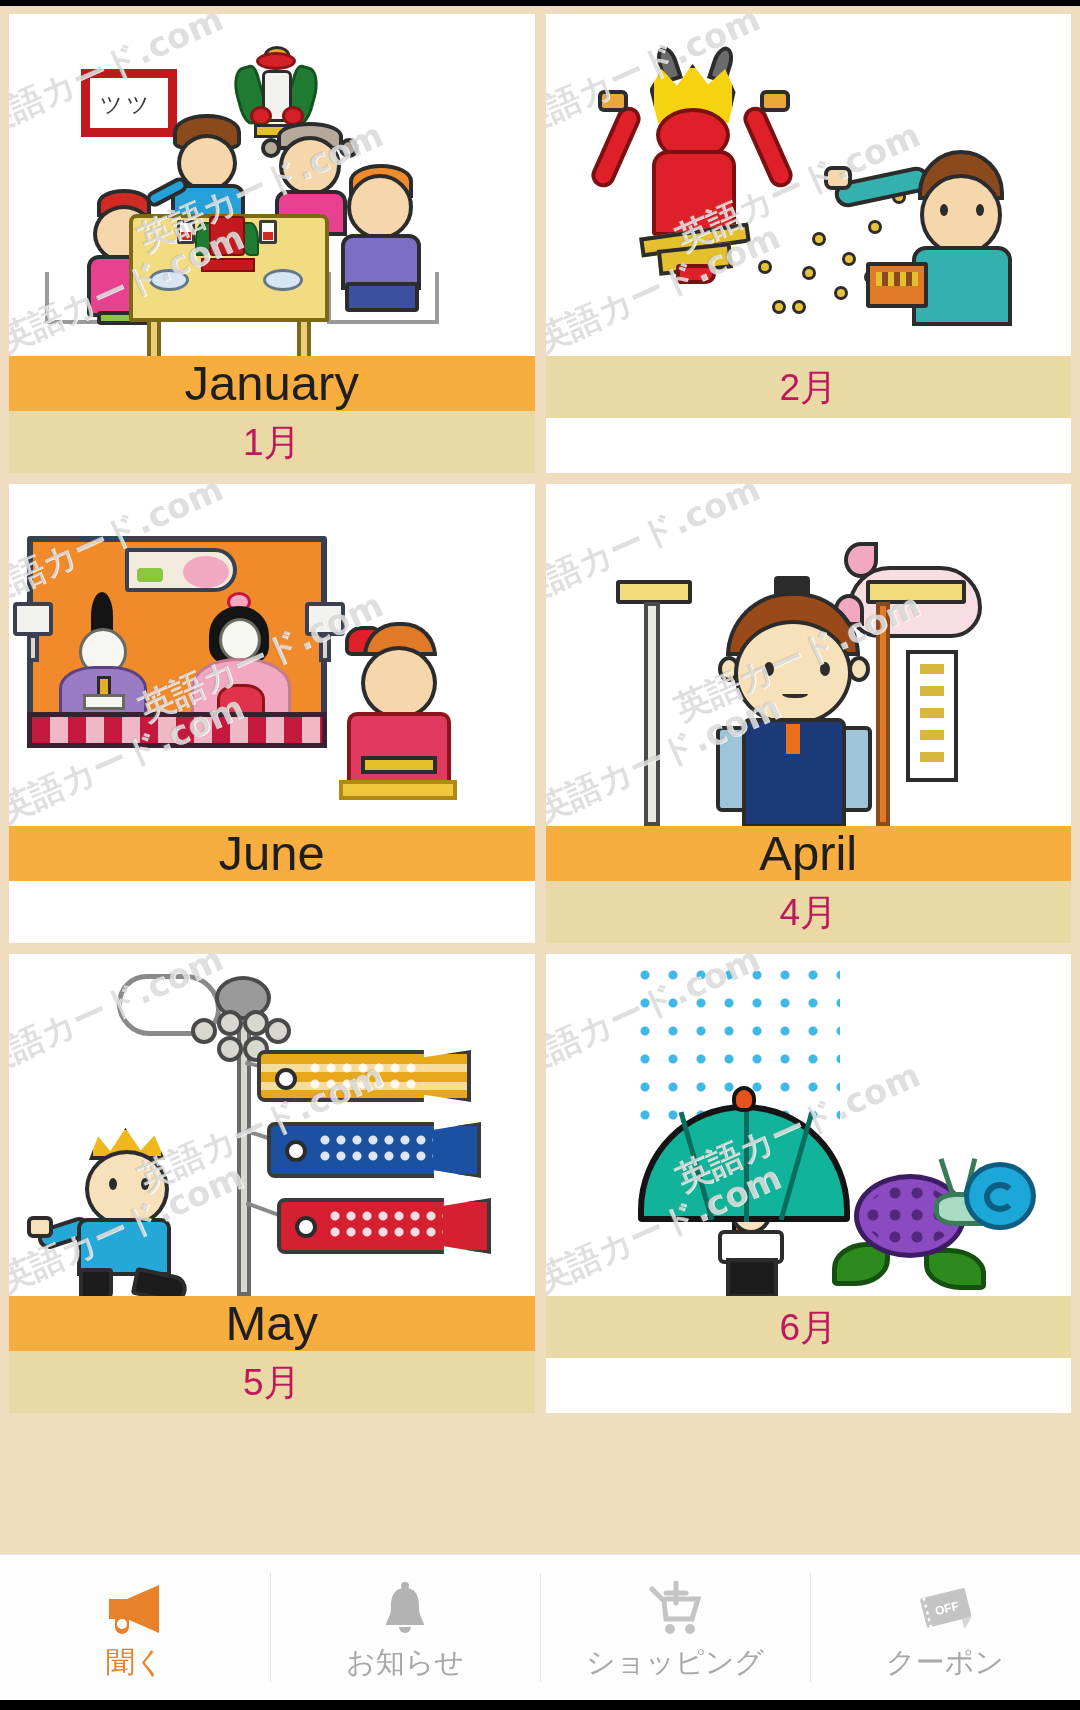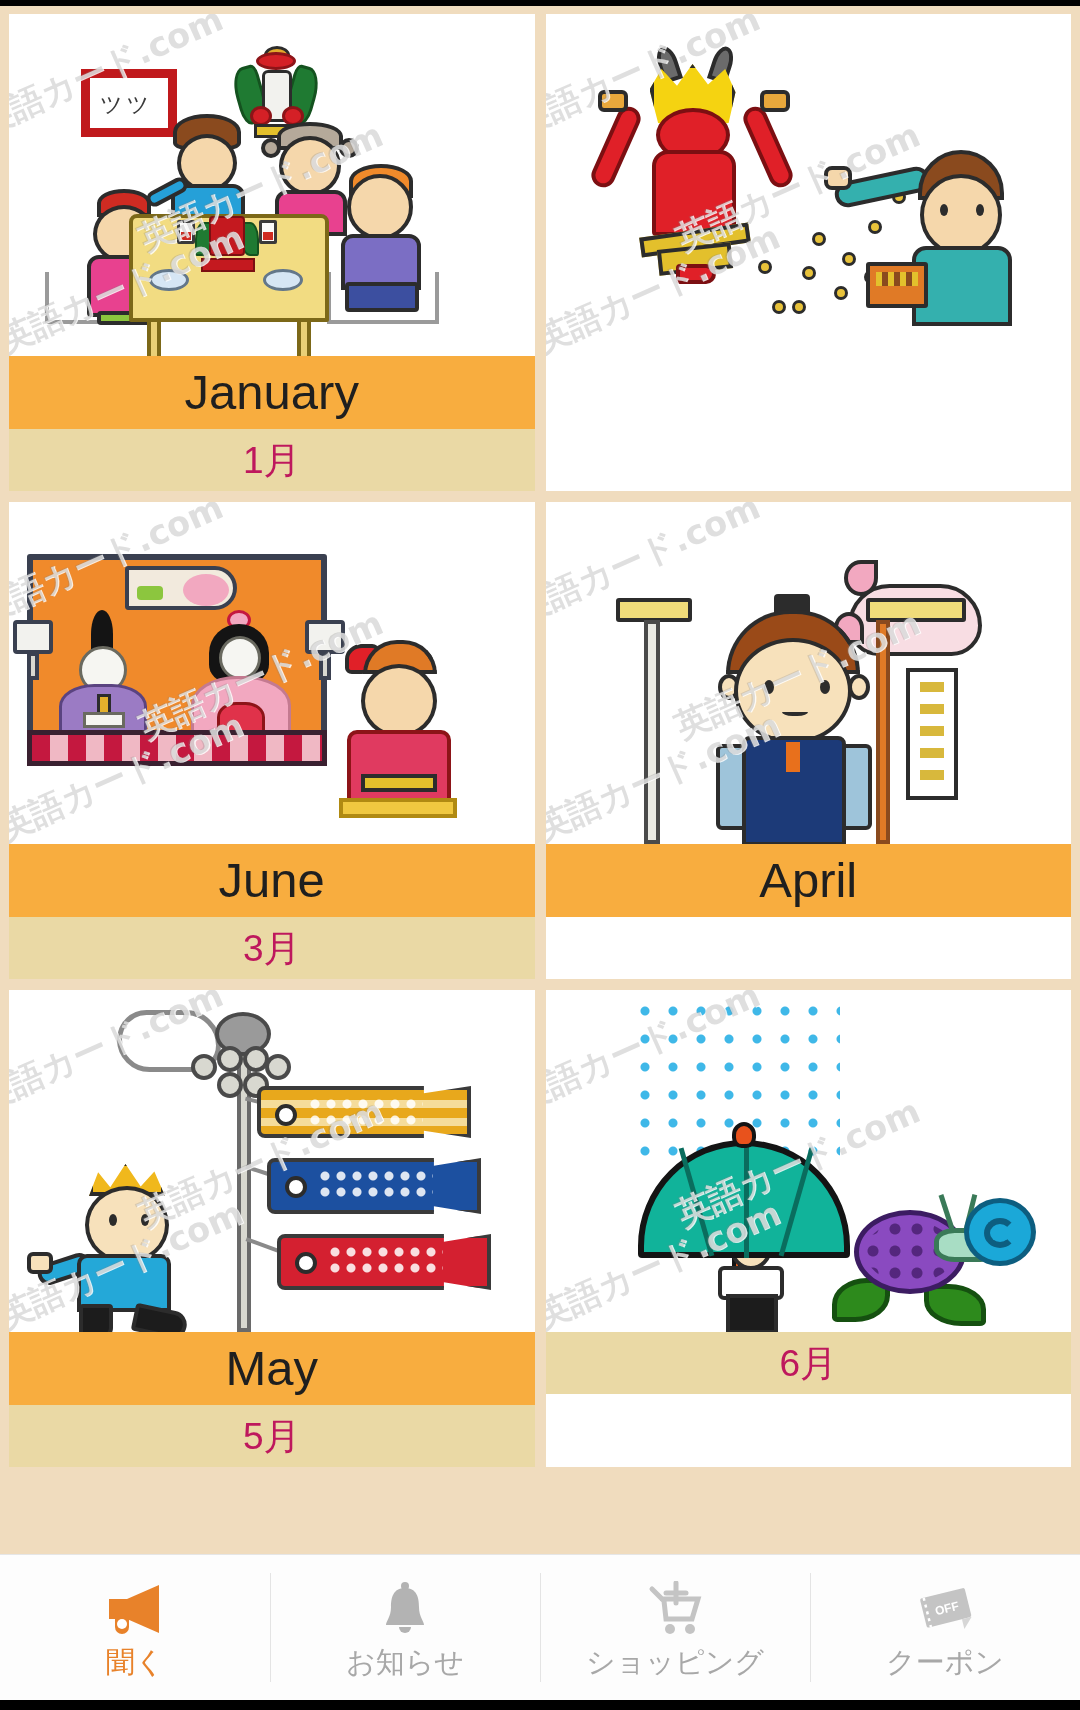--- a/index.html
+++ b/index.html
@@ -98,21 +98,21 @@
     white-space: nowrap;
     transform: rotate(-24deg);
     text-shadow: 1px 1px 0 rgba(255,255,255,0.85);
   }
   .wm-a { top: 34px;  left: -40px; }
   .wm-b { top: 150px; left: 120px; }
   .wm-c { top: 252px; left: -20px; }
 
   .card-label-en {
     background: #f8ad3f;
-    height: 73px;
+    height: 55px;
     display: flex;
     align-items: center;
     justify-content: center;
   }
   .card-label-en span {
     font-size: 49px;
     color: #1f1f1f;
     font-weight: 400;
     line-height: 1;
   }
@@ -651,20 +651,23 @@
               <div class="body"></div>
                 <div class="box"></div>
             </div>
           </div>
           <div class="watermark">
             <span class="wm-a">英語カード.com</span>
             <span class="wm-b">英語カード.com</span>
             <span class="wm-c">英語カード.com</span>
           </div>
         </div>
+        <div class="card-label-ja">
+          <span>2月</span>
+        </div>
       </article>
 
       <article class="month-card">
         <div class="card-image">
           <div class="scene">
             <div class="sh mar-stage"></div>
             <div class="sh mar-lamp-l">
               <div class="shade"></div>
                 <div class="post"></div>
             </div>
@@ -698,23 +701,20 @@
             </div>
           </div>
           <div class="watermark">
             <span class="wm-a">英語カード.com</span>
             <span class="wm-b">英語カード.com</span>
             <span class="wm-c">英語カード.com</span>
           </div>
         </div>
         <div class="card-label-en">
           <span>June</span>
-        </div>
-        <div class="card-label-ja">
-          <span>3月</span>
         </div>
       </article>
 
       <article class="month-card">
         <div class="card-image">
           <div class="scene">
             <div class="sh apr-sakura">
               <div class="cloud"></div>
                 <div class="pet1"></div>
                 <div class="pet2"></div>
@@ -744,20 +744,23 @@
             </div>
           </div>
           <div class="watermark">
             <span class="wm-a">英語カード.com</span>
             <span class="wm-b">英語カード.com</span>
             <span class="wm-c">英語カード.com</span>
           </div>
         </div>
         <div class="card-label-en">
           <span>April</span>
+        </div>
+        <div class="card-label-ja">
+          <span>4月</span>
         </div>
       </article>
 
       <article class="month-card">
         <div class="card-image">
           <div class="scene">
             <div class="sh may-cloud"></div>
             <div class="sh may-pole"></div>
             <div class="sh may-ball"></div>
             <div class="sh may-wheel">

